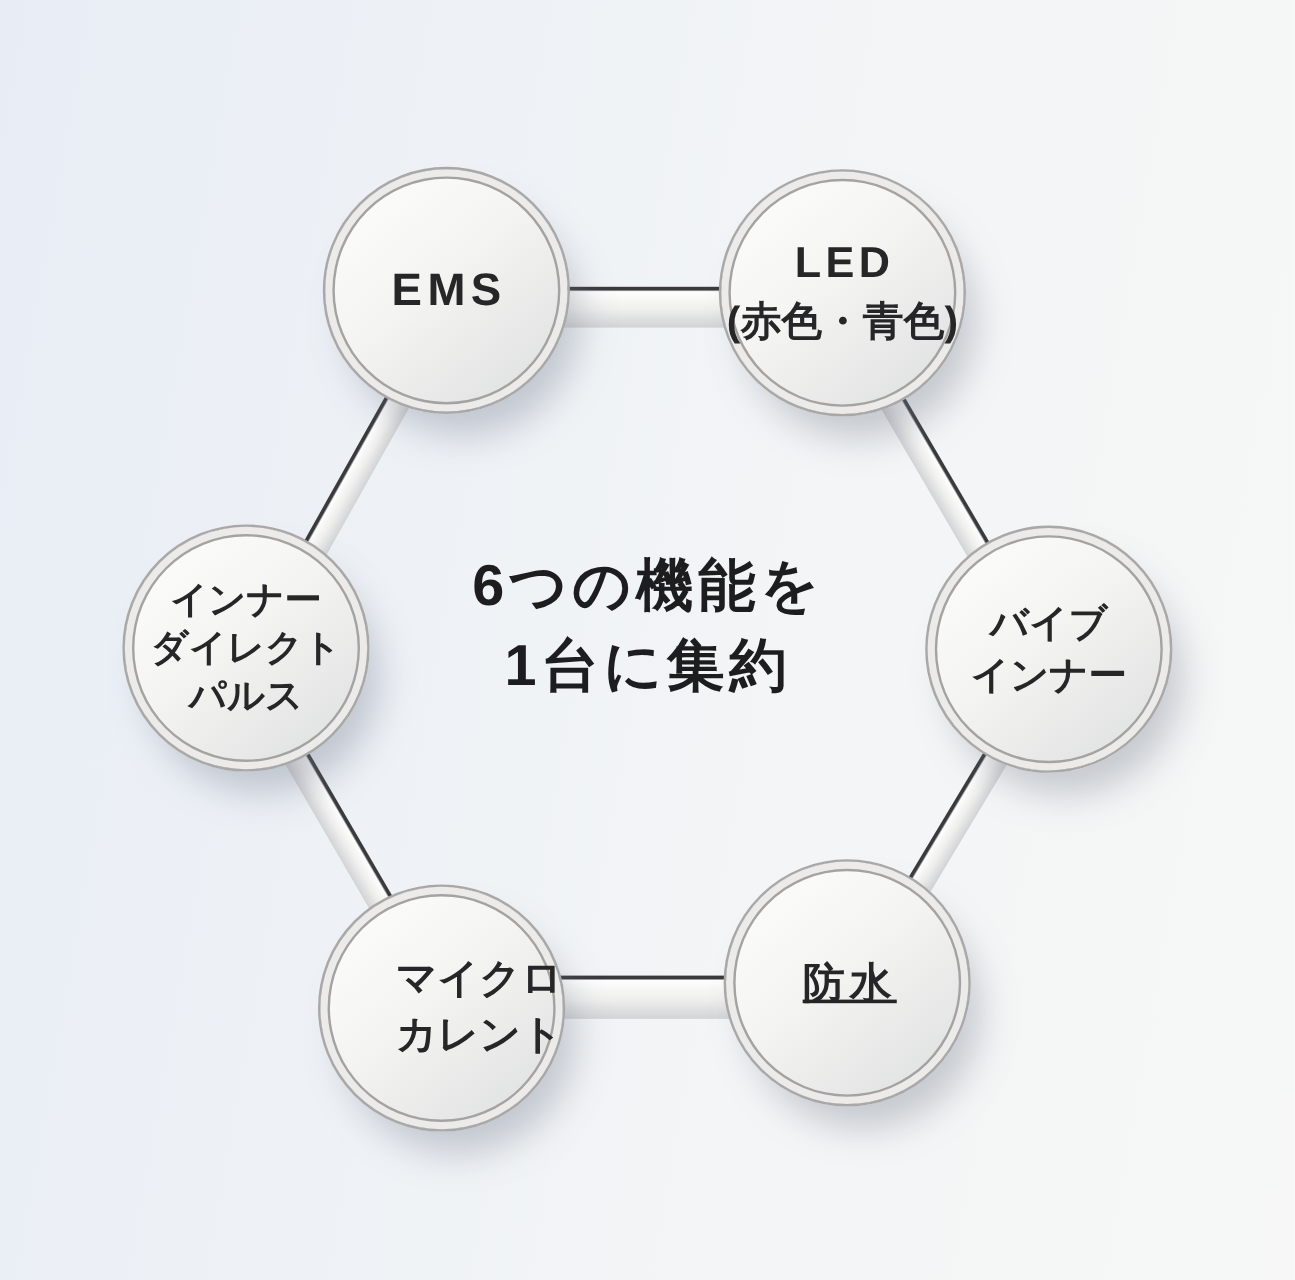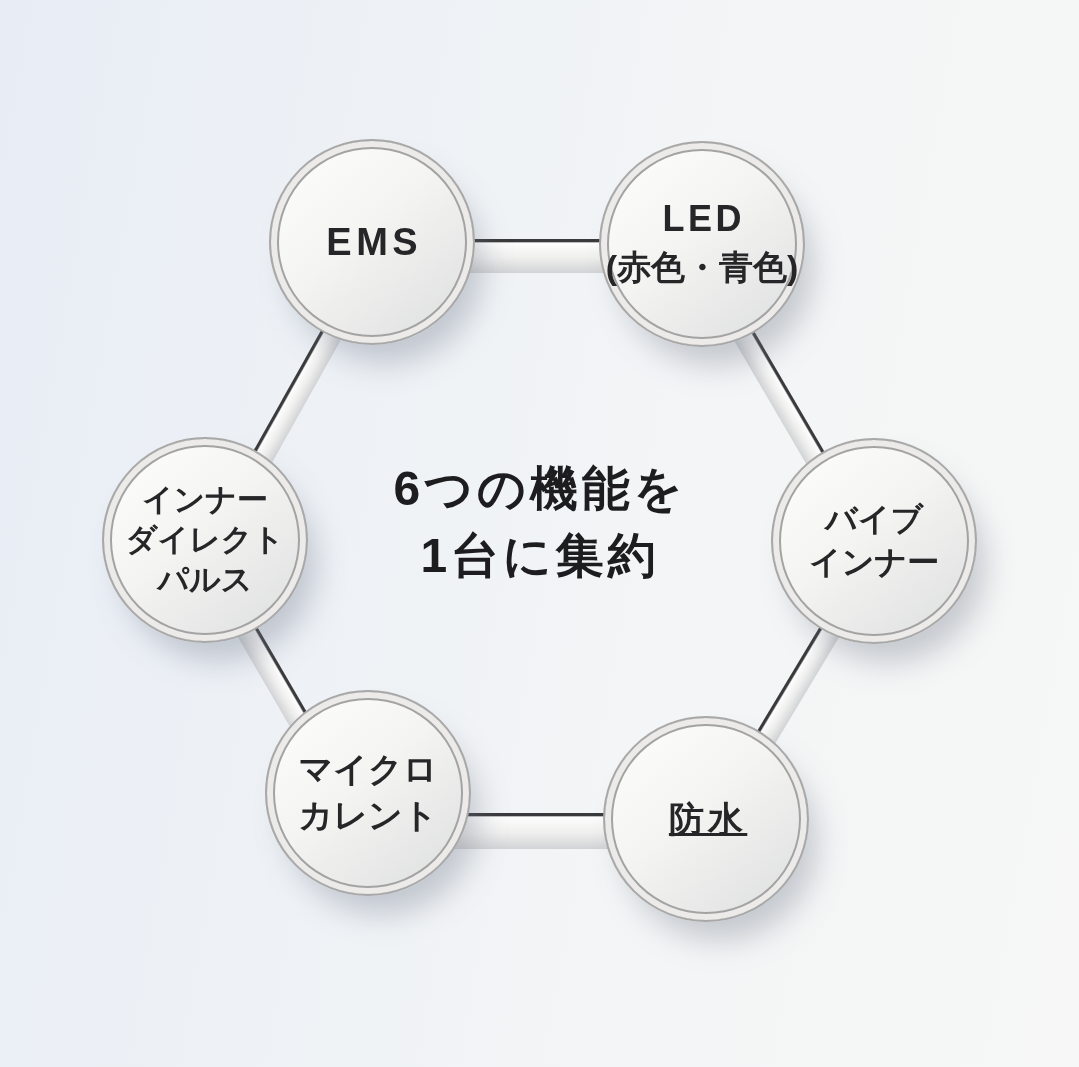--- a/index.html
+++ b/index.html
@@ -51,21 +51,21 @@
     justify-content: center;
     text-align: center;
     z-index: 2;
     color: #262628;
     font-weight: 700;
   }
   .node-ems          { left: 269px; top: 139px; }
   .node-led          { left: 599px; top: 141px; }
   .node-vibration    { left: 771px; top: 438px; }
   .node-waterproof   { left: 603px; top: 716px; }
-  .node-microcurrent { left: 265px; top: 690px; }
+  .node-microcurrent { left: 265px; top: 737px; justify-content: flex-end; }
   .node-inner        { left: 102px; top: 437px; }
 
   .lbl { white-space: pre-line; }
   .lbl-ems        { font-size: 38px; letter-spacing: .12em; padding-left: .12em; }
   .lbl-led-main   { display: block; font-size: 36px; letter-spacing: .1em; padding-left: .1em; }
   .lbl-led-sub    { display: block; font-size: 34px; margin-top: 5px; }
   .lbl-vibration  { font-size: 32px; line-height: 1.35; }
   .lbl-waterproof { font-size: 35px; letter-spacing: .12em; padding-left: .12em; text-decoration: underline; }
   .lbl-micro      { font-size: 34px; line-height: 1.35; }
   .lbl-inner      { font-size: 31px; line-height: 1.3; }

